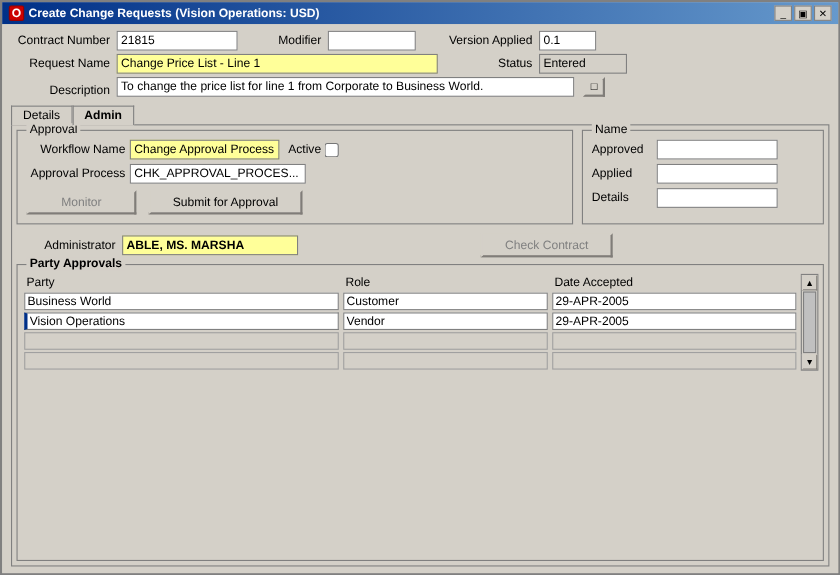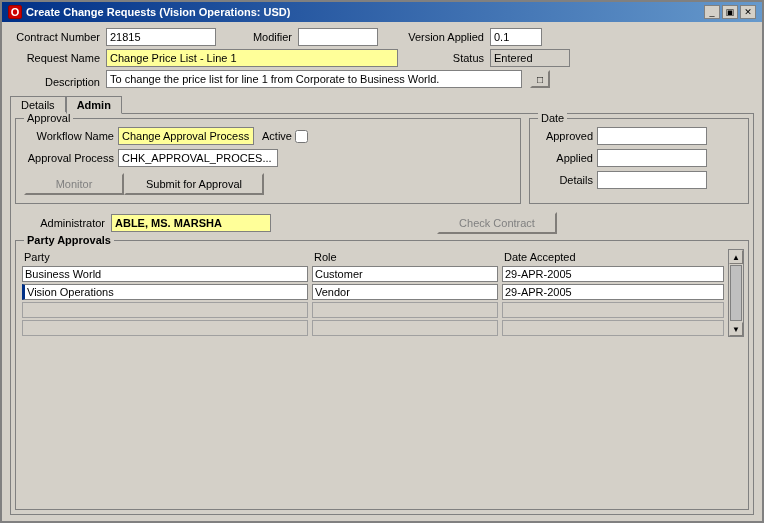--- a/index.html
+++ b/index.html
@@ -176,33 +176,33 @@
     
     .panel-label {
       text-align: right;
       white-space: nowrap;
       min-width: 90px;
       font-size: 11px;
     }
     
     .date-label {
       min-width: 55px;
-      text-align: right;
+      text-align: left;
     }
     
     .checkbox-area {
       display: flex;
       align-items: center;
       gap: 3px;
       margin-left: 4px;
     }
     
     .buttons-row {
       display: flex;
-      gap: 0;
+      gap: 11px;
       margin-top: 6px;
     }
     
     .btn {
       border: 2px outset #d4d0c8;
       background: #d4d0c8;
       padding: 2px 10px;
       font-size: 11px;
       cursor: pointer;
       height: 22px;
@@ -387,21 +387,21 @@
             <input class="form-input" style="width: 160px;" value="CHK_APPROVAL_PROCES...">
           </div>
 
           <div class="buttons-row">
             <button class="btn disabled" style="width:100px;" disabled="">Monitor</button>
             <button class="btn" style="width:140px;">Submit for Approval</button>
           </div>
         </div>
 
         <div class="panel date-panel">
-          <span class="panel-title">Date</span>
+          <span class="panel-title">Name</span>
 
           <div class="panel-form-row">
             <span class="panel-label date-label">Approved</span>
             <input class="form-input" style="width: 110px;" value="">
           </div>
           <div class="panel-form-row">
             <span class="panel-label date-label">Applied</span>
             <input class="form-input" style="width: 110px;" value="">
           </div>
           <div class="panel-form-row">

